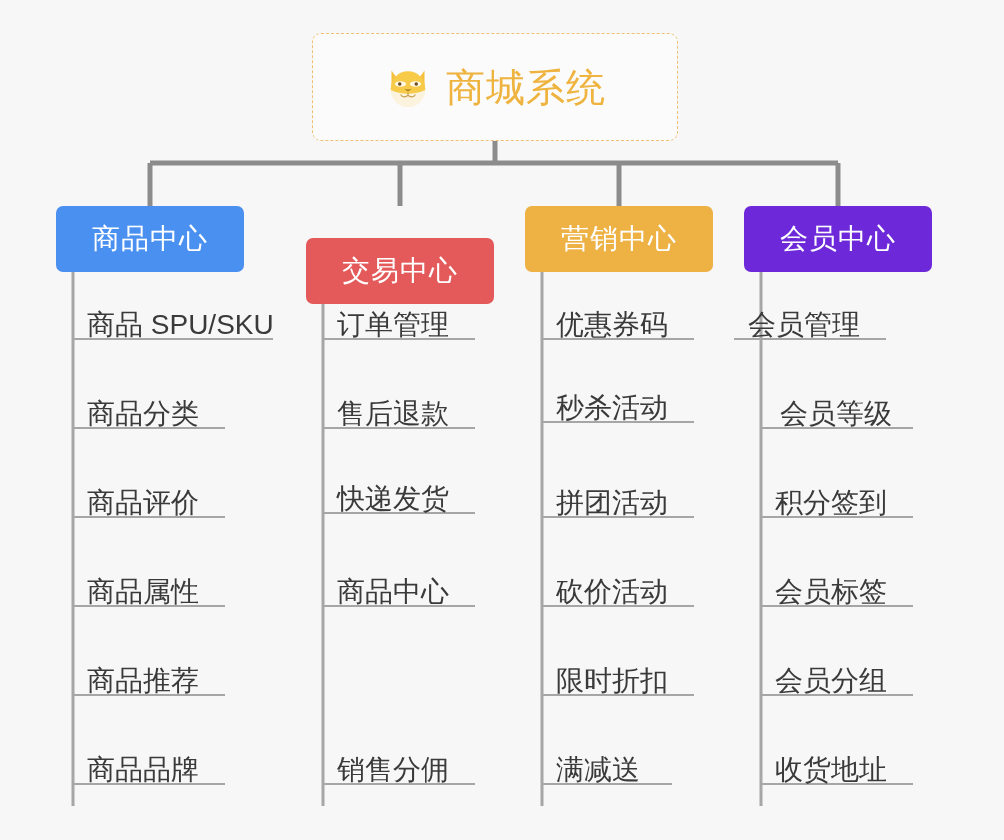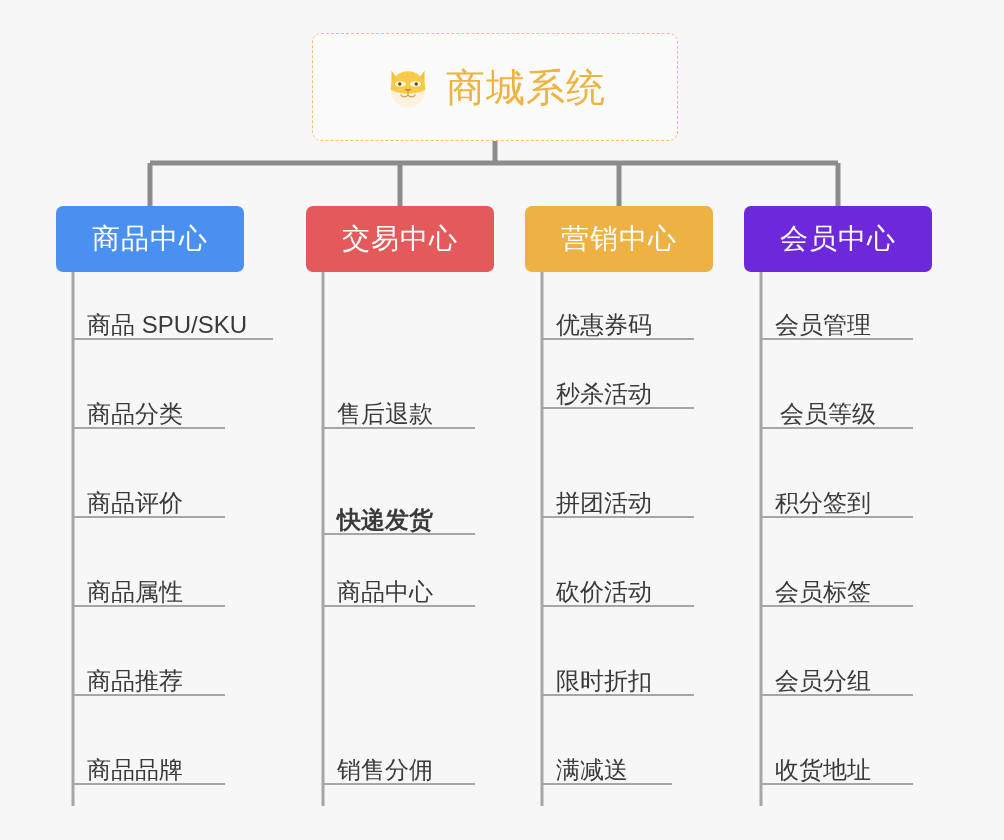--- a/index.html
+++ b/index.html
@@ -46,36 +46,36 @@
     height:66px;
     box-sizing:border-box;
     border-radius:7px;
     display:flex;align-items:center;justify-content:center;
     color:#ffffff;
     font-size:28px;
     letter-spacing:1px;
     white-space:nowrap;
   }
   .cat-blue  {background:#4a90f0;}
-  .cat-red   {background:#e4595a;}
+  .cat-red   {background:#e4595a;margin-top:32px;}
   .cat-orange{background:#edb144;}
   .cat-green {background:#6d28d9;}
 
   
   .leaf{
     position:absolute;
     height:28px;
     display:flex;align-items:flex-end;
     padding-left:14px;
     box-sizing:border-box;
     border-bottom:2px solid #a6a6a6;
     white-space:nowrap;
   }
   .leaf span{
-    font-size:24px;
+    font-size:28px;
     color:#3a3a3a;
     line-height:26px;
     margin-top:20px;
   }
 </style>
 </head>
 <body>
 
 <div id="canvas">
 
@@ -133,59 +133,62 @@
     <div class="leaf" style="left:73px;top:668px;width:152px;">
         <span>商品推荐</span>
       </div>
     <div class="leaf" style="left:73px;top:757px;width:152px;">
         <span>商品品牌</span>
       </div>
   </div>
 
   <div class="column" style="left:0">
     <div class="cat-node cat-red" style="left:306px;top:206px;width:188px;">交易中心</div>
+    <div class="leaf" style="left:323px;top:312px;width:152px;">
+        <span>订单管理</span>
+      </div>
     <div class="leaf" style="left:323px;top:401px;width:152px;">
         <span>售后退款</span>
       </div>
-    <div class="leaf" style="left:323px;top:507px;width:152px;font-weight:bold;">
+    <div class="leaf" style="left:323px;top:486px;width:152px;">
         <span>快递发货</span>
       </div>
     <div class="leaf" style="left:323px;top:579px;width:152px;">
         <span>商品中心</span>
       </div>
     <div class="leaf" style="left:323px;top:757px;width:152px;">
         <span>销售分佣</span>
       </div>
   </div>
 
   <div class="column" style="left:0">
     <div class="cat-node cat-orange" style="left:525px;top:206px;width:188px;">营销中心</div>
     <div class="leaf" style="left:542px;top:312px;width:152px;">
         <span>优惠券码</span>
       </div>
-    <div class="leaf" style="left:542px;top:381px;width:152px;">
+    <div class="leaf" style="left:542px;top:395px;width:152px;">
         <span>秒杀活动</span>
       </div>
     <div class="leaf" style="left:542px;top:490px;width:152px;">
         <span>拼团活动</span>
       </div>
     <div class="leaf" style="left:542px;top:579px;width:152px;">
         <span>砍价活动</span>
       </div>
     <div class="leaf" style="left:542px;top:668px;width:152px;">
         <span>限时折扣</span>
       </div>
     <div class="leaf" style="left:542px;top:757px;width:130px;">
         <span>满减送</span>
       </div>
   </div>
 
   <div class="column" style="left:0">
     <div class="cat-node cat-green" style="left:744px;top:206px;width:188px;">会员中心</div>
-    <div class="leaf" style="left:761px;top:312px;width:152px;">
+    <div class="leaf" style="left:734px;top:312px;width:152px;">
         <span>会员管理</span>
       </div>
     <div class="leaf" style="left:761px;top:401px;width:152px;padding-left:19px;">
         <span>会员等级</span>
       </div>
     <div class="leaf" style="left:761px;top:490px;width:152px;">
         <span>积分签到</span>
       </div>
     <div class="leaf" style="left:761px;top:579px;width:152px;">
         <span>会员标签</span>

